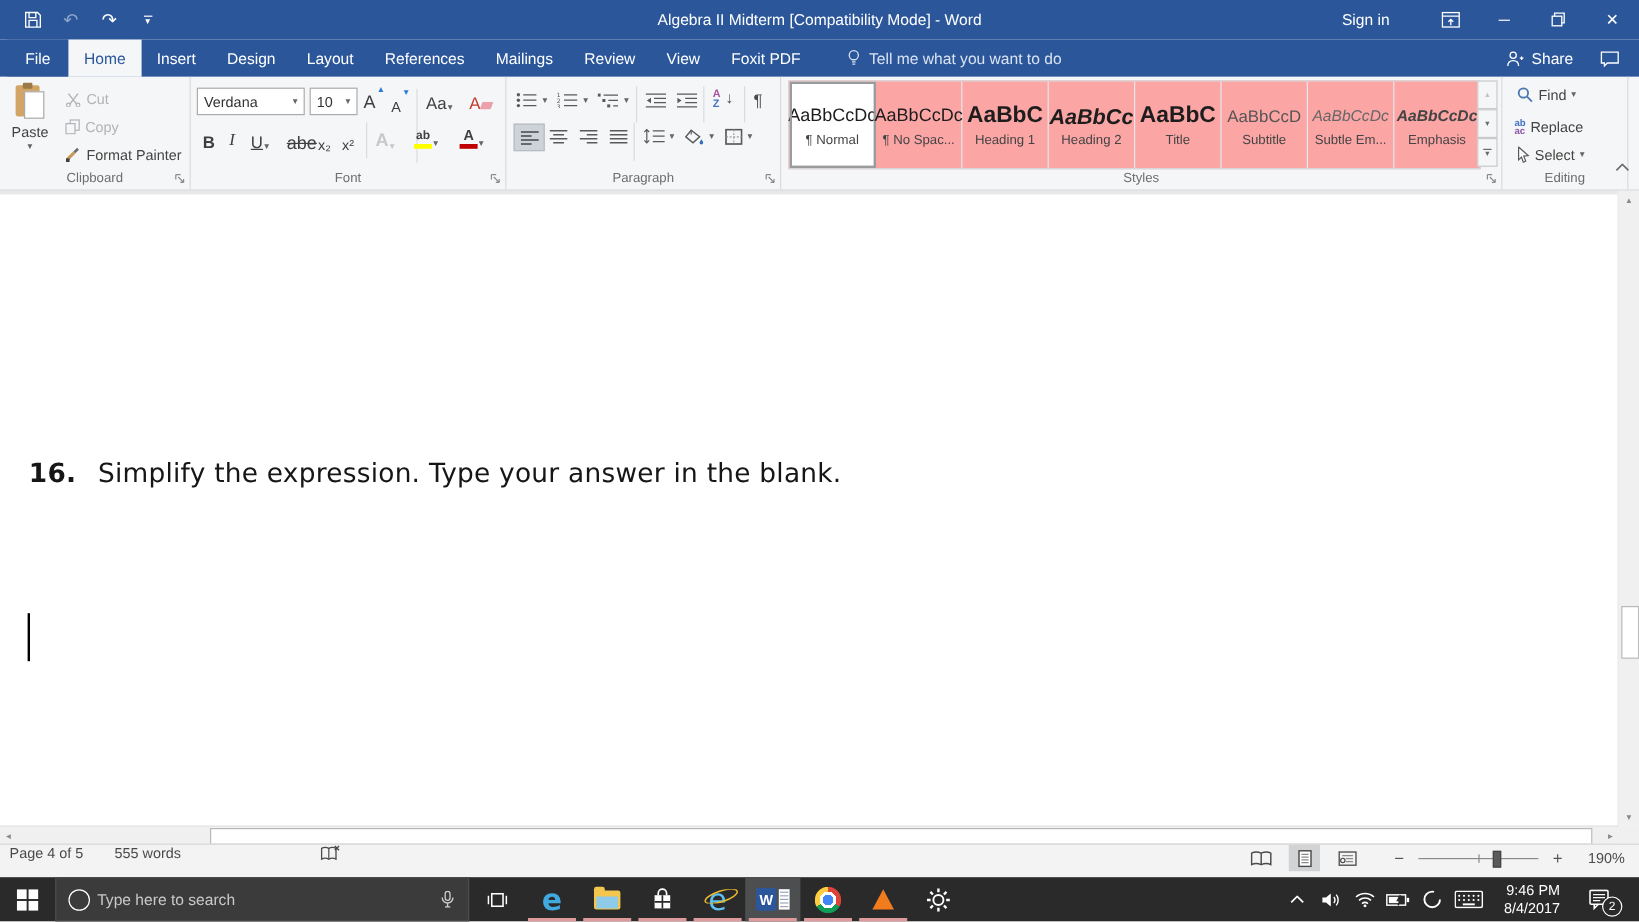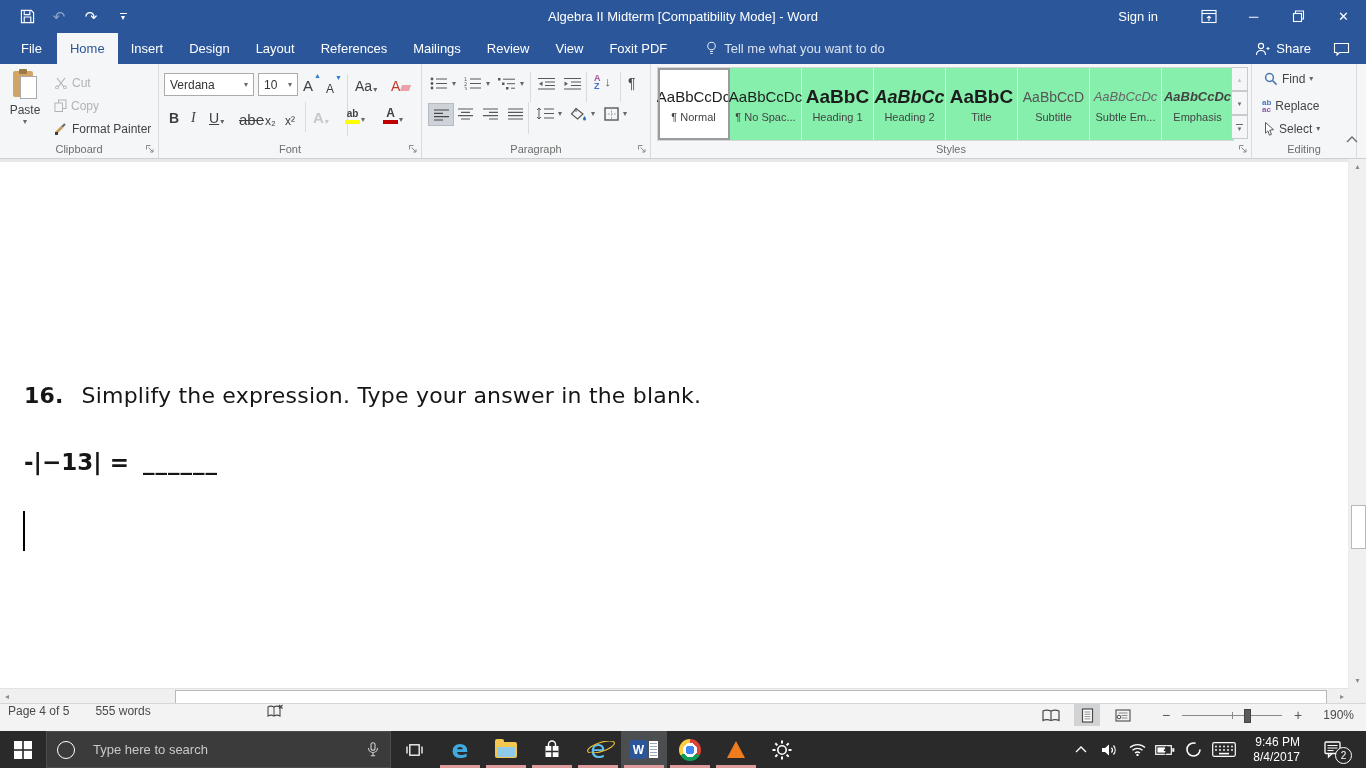--- a/index.html
+++ b/index.html
@@ -48,21 +48,21 @@
   .combo .cv{flex:1;padding-left:5px;}
   .combo .ca{width:14px;text-align:center;}
   .fbtn{position:absolute;height:22px;display:flex;align-items:flex-end;gap:1px;color:#3f3f41;
         font-size:14px;padding:0 2px;}
   .vbar{position:absolute;top:10px;bottom:22px;width:1px;background:#dadbdd;}
   .selbtn{background:#cdd3d8;border:1px solid #b6bcc2;}
   .colorstack{display:flex;flex-direction:column;align-items:center;line-height:11px;}
   .colorstack .swatch{width:15px;height:4px;margin-top:1px;}
 
   
-  .gallery{position:absolute;left:6px;top:3px;height:72px;display:flex;background:#86efac;
+  .gallery{position:absolute;left:6px;top:3px;height:72px;display:flex;background:#fca5a5;
            border:1px solid #d5d6d8;}
   .stylecell{width:71px;display:flex;flex-direction:column;align-items:center;justify-content:center;
              border-right:1px solid #e7e8ea;cursor:default;}
   .stylecell:last-child{border-right:none;}
   .stylecell .prev{font-size:15px;color:#1d1d1d;line-height:24px;white-space:nowrap;}
   .stylecell .nm{font-size:11px;color:#444;margin-top:2px;white-space:nowrap;}
   .stylecell.selected{outline:2px solid #9a9b9d;outline-offset:-2px;background:#fff;}
   .galscroll{position:absolute;left:580px;top:3px;width:17px;height:72px;display:flex;
              flex-direction:column;}
   .galscroll .gb{flex:1;border:1px solid #c9cacd;background:#f5f6f7;display:flex;align-items:center;
@@ -110,21 +110,21 @@
   .zoomslider .thumb{position:absolute;left:62px;top:1px;width:5px;height:12px;background:#5a5a5a;
                      border:1px solid #444;}
   .zpm{font-size:14px;color:#565656;width:12px;text-align:center;}
 
   
   .taskbar{position:absolute;left:0;top:731px;width:1366px;height:37px;background:#2a2a2a;
            display:flex;align-items:stretch;color:#fff;}
   .tb-cell{width:46px;display:flex;align-items:center;justify-content:center;position:relative;}
   .startbtn{width:46px;}
   .searchbox{width:345px;background:#3b3b3b;border:1px solid #4d4d4d;display:flex;align-items:center;
-             padding:0 10px;gap:18px;box-sizing:border-box;}
+             padding:0 10px;gap:6px;box-sizing:border-box;}
   .searchtext{flex:1;font-size:13px;color:#c9c9c9;}
   .cortana{width:16px;height:16px;border:1.6px solid #fff;border-radius:50%;}
   .runind{position:absolute;left:3px;right:3px;bottom:0;height:3px;background:#dd9b9b;}
   .tb-cell.wordactive{background:#4d4e50;}
   .edge-e{font-size:25px;font-weight:bold;color:#3fa9e0;font-family:"DejaVu Sans",sans-serif;}
   .ie-e{font-size:25px;color:#5ec1ef;font-family:"DejaVu Sans",sans-serif;}
   .wordicon{display:flex;align-items:center;gap:2px;}
   .wbox{width:17px;height:19px;background:#2b579a;color:#fff;display:flex;align-items:center;
         justify-content:center;font-size:12px;font-weight:bold;border-radius:2px;}
   .wlines{width:9px;height:17px;background:#fff;display:flex;flex-direction:column;
@@ -535,23 +535,20 @@
     </span>
   </div>
 </div>
 
 <div class="docarea">
   <div class="doc-topline"></div>
 
   <div class="question docfont">
     <span class="qnum">16.</span><span>Simplify the expression. Type your answer in the blank.</span>
   </div>
-  <div class="expr docfont">
-    <span>-|−13| =</span><span class="blank">______</span>
-  </div>
   <div class="caret"></div>
 
   <div class="vscroll">
     <span class="varrow" style="top:0;">▴</span>
     <div class="vthumb"></div>
     <span class="varrow" style="bottom:0;">▾</span>
   </div>
 </div>
 
 <div class="hscroll">

